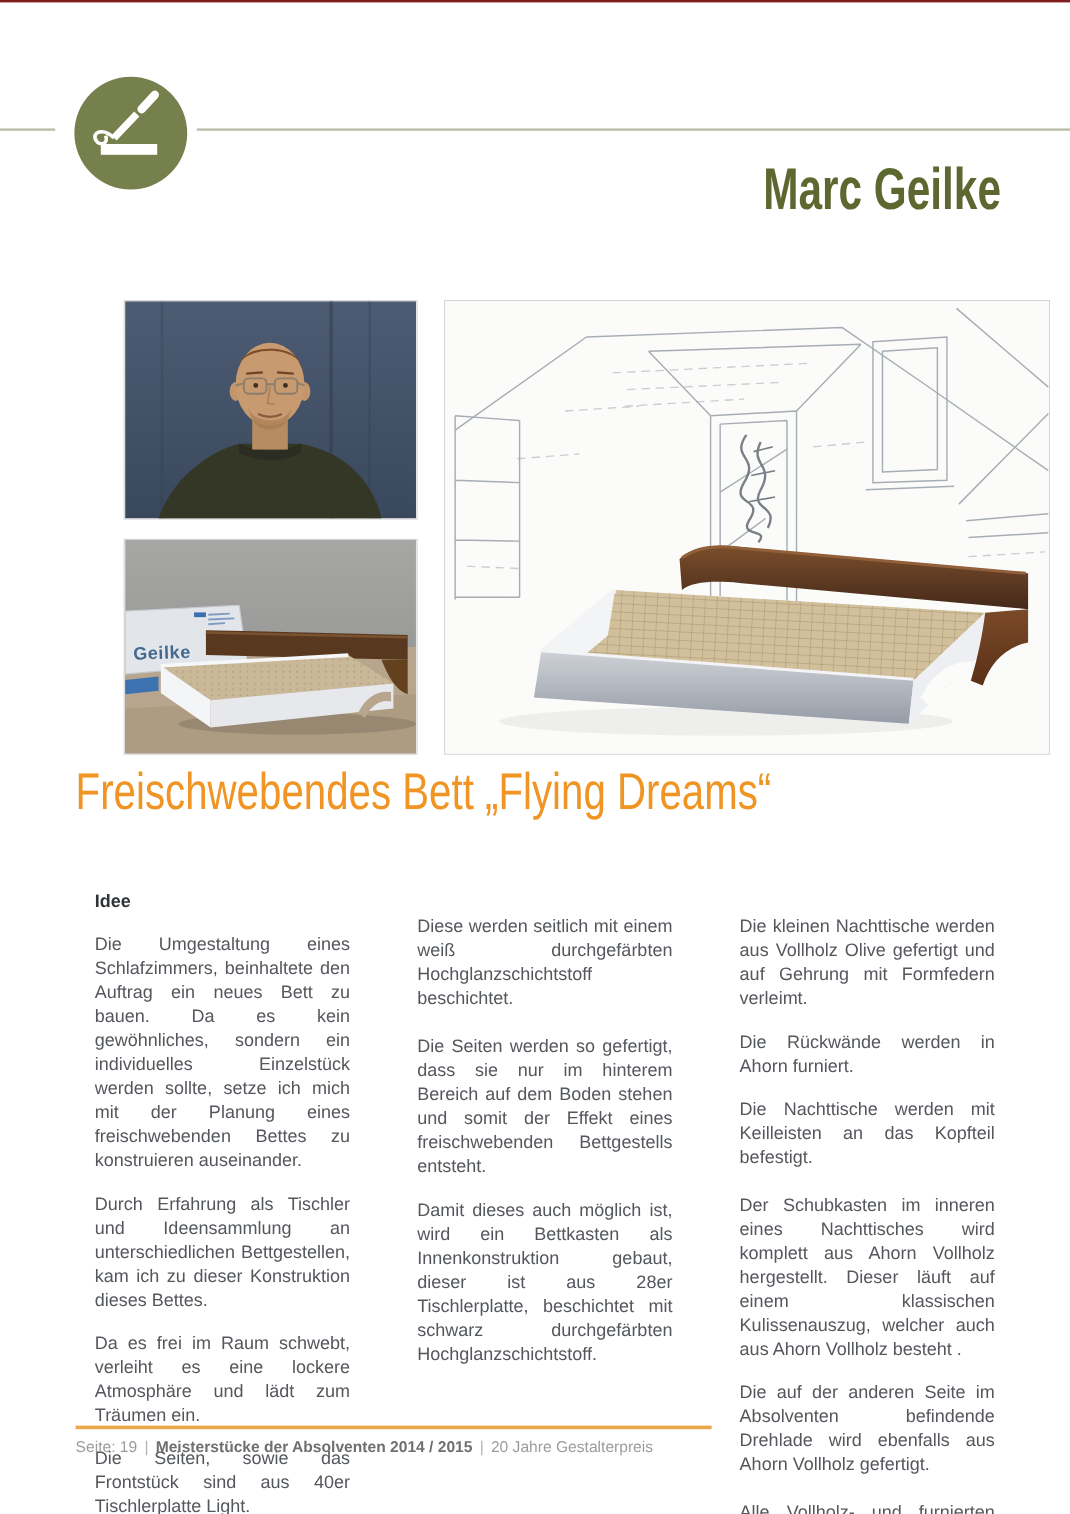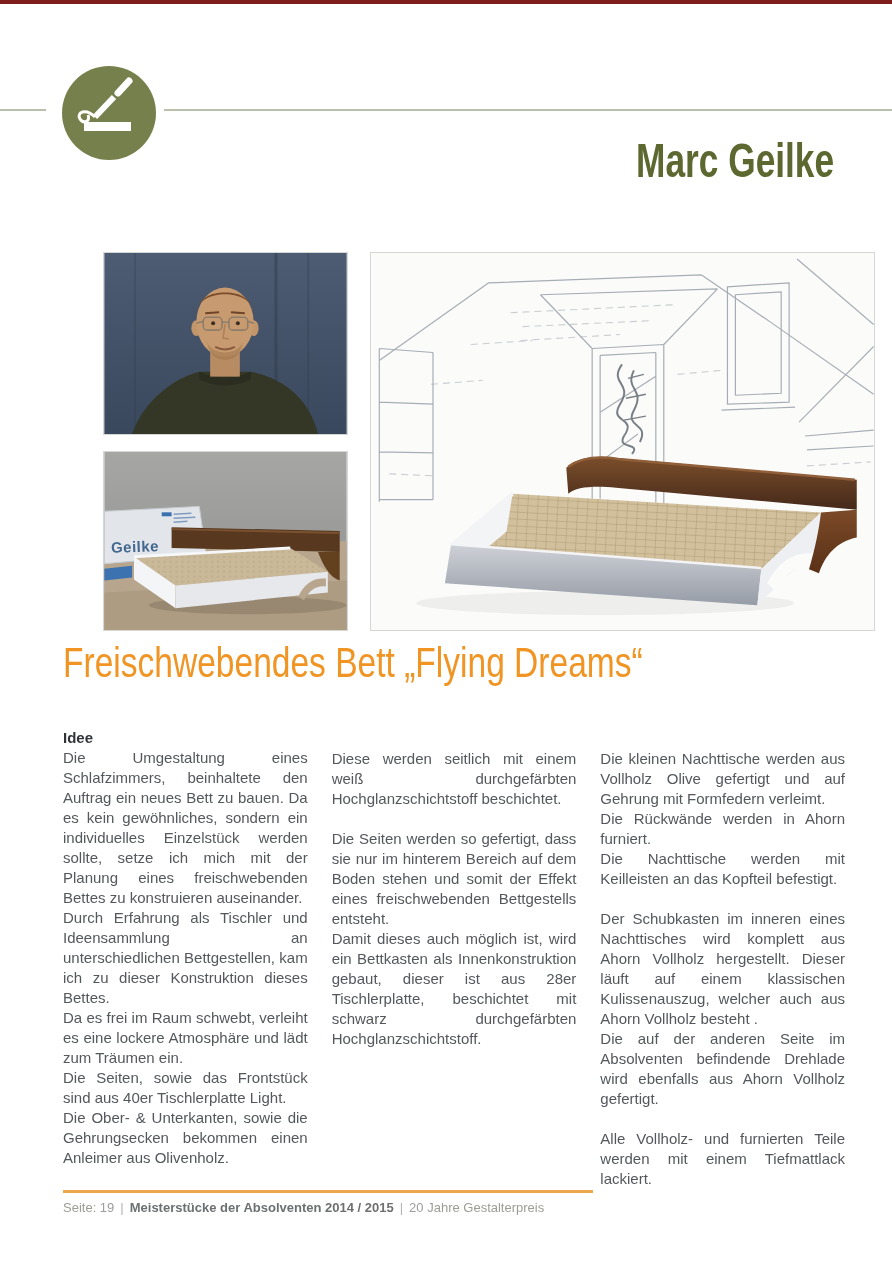--- a/index.html
+++ b/index.html
@@ -1,19 +1,19 @@
 <!DOCTYPE html>
 <html lang="de"><head>
 <meta charset="utf-8">
 <style>
   html,body{margin:0;padding:0;background:#ffffff;}
   .page{
     position:relative; width:892px; height:1262px; background:#ffffff;
     font-family:"Liberation Sans", sans-serif; overflow:hidden;
-    border-top:4px solid #7f1d1d; box-sizing:border-box;
+    border-top:2px solid #7f1d1d; box-sizing:border-box;
   }
   
   .rule-a{position:absolute; left:0; top:105px; width:46px; height:2px; background:#bac0ac;}
   .rule-b{position:absolute; left:164px; right:0; top:105px; height:2px; background:#bac0ac;}
   .logo{position:absolute; left:62px; top:62px; width:94px; height:94px; border-radius:50%; background:#76804d;}
   .logo svg{display:block; width:100%; height:100%;}
   .author-name{
     position:absolute; top:128px; right:58px; margin:0;
     font-size:49px; font-weight:700; color:#5c682f; letter-spacing:0;
     transform:scaleX(0.72); transform-origin:right center; white-space:nowrap;
@@ -31,21 +31,21 @@
   
   .article-title{
     position:absolute; left:63px; top:634px; margin:0;
     font-size:43px; font-weight:400; color:#f09423;
     transform:scaleX(0.78); transform-origin:left center; white-space:nowrap;
   }
   
   .columns{position:absolute; left:63px; top:724px; width:782px; display:flex; gap:24px;}
   .col{flex:1; min-width:0;}
   .col-offset{padding-top:21px;}
-  .col p{margin:0; font-size:15px; line-height:20px; text-align:justify; color:#54575c; hyphens:auto;}
+  .col p{margin:16px; font-size:15px; line-height:20px; text-align:justify; color:#54575c; hyphens:auto;}
   .col p.heading{font-weight:700; color:#303338; text-align:left;}
   .col p.gap-top{margin-top:20px;}
   
   .footer-rule{position:absolute; left:63px; top:1186px; width:530px; height:3px; background:#eba74b;}
   .footer-text{position:absolute; left:63px; top:1196px; font-size:13px; color:#9c9c9a; white-space:nowrap;text-align:center;}
   .footer-text b{color:#6e6f71; font-weight:700;}
   .footer-text .sep{margin:0 6px; color:#b2b2b0;}
 </style>
 </head>
 <body>

